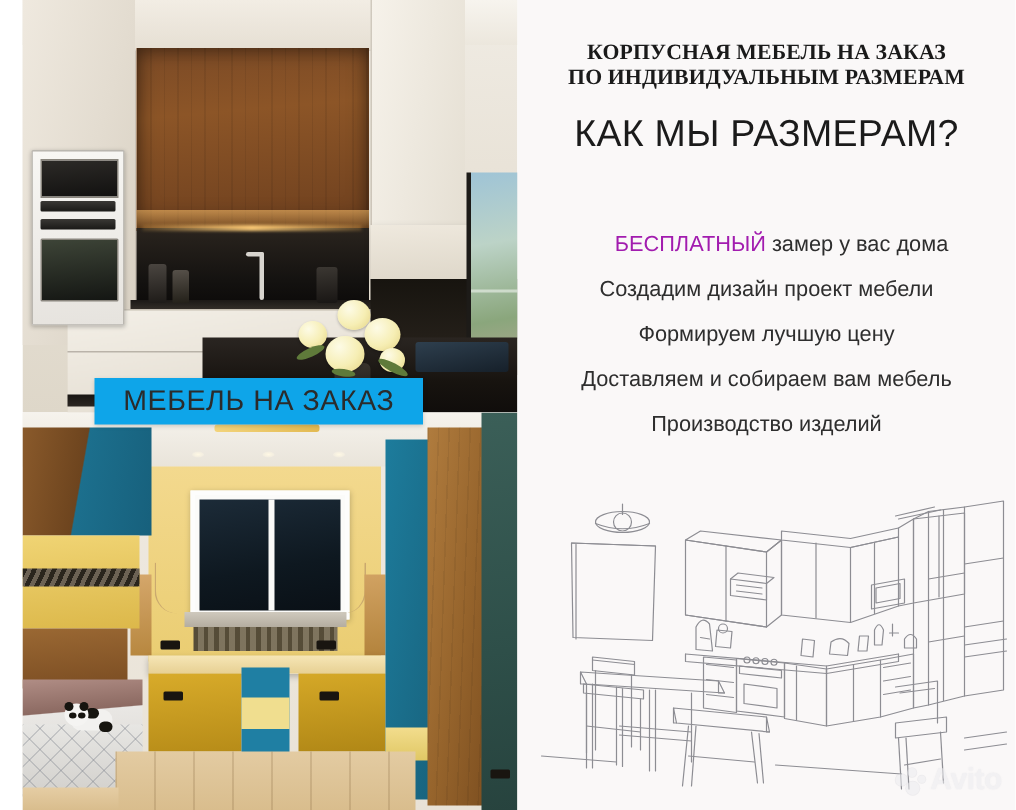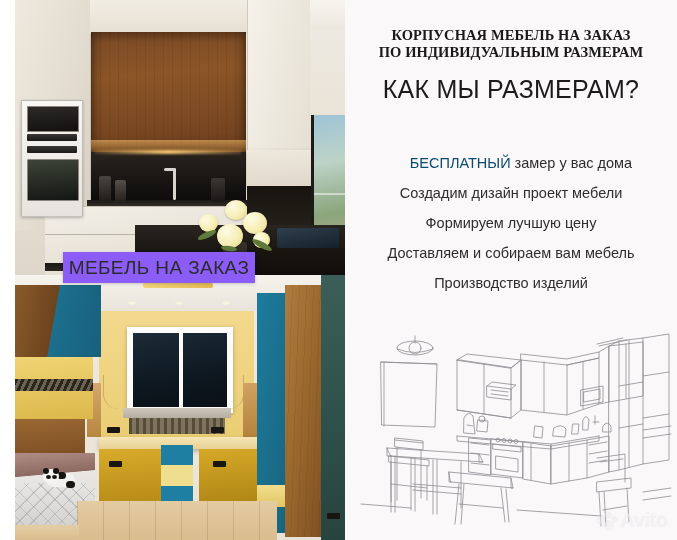--- a/index.html
+++ b/index.html
@@ -364,22 +364,22 @@
   .b-cable {
     position:absolute; border-left:1.5px solid #caa96f; border-radius:0 0 0 16px;
   }
   .b-cable.c1 { left:88px; top:100px; width:14px; height:34px; }
   .b-cable.c2 { left:214px; top:100px; width:14px; height:34px; border-left:none;
                 border-right:1.5px solid #caa96f; border-radius:0 0 16px 0; }
 
   
   .badge-furniture {
     position:absolute;
-    left:63px; top:252px; width:192px; height:31px;
-    background:#8b5cf6;
+    left:63px; top:252px; width:219px; height:31px;
+    background:#0ea5e9;
     display:flex; align-items:center; justify-content:center;
     box-shadow: 0 1px 3px rgba(0,0,0,.18);
     z-index: 6;
   }
   .badge-furniture span {
     font-size:19px;
     font-weight:400;
     letter-spacing:.4px;
     color:#2b2b2b;
     white-space:nowrap;
@@ -419,21 +419,21 @@
     text-align:center;
   }
   .step-item {
     font-family:"Liberation Sans", sans-serif;
     font-size:14.5px;
     color:#2e2e2e;
     line-height:30px;
     white-space:nowrap;
   }
   .step-item .free {
-    color:#0c4a6e;
+    color:#a21caf;
     margin-left:20px;
   }
 
   
   .sketch-wrap {
     position:absolute; left:6px; top:332px; width:326px; height:200px;
   }
   .sketch-wrap svg { display:block; width:100%; height:100%; }
 
   

